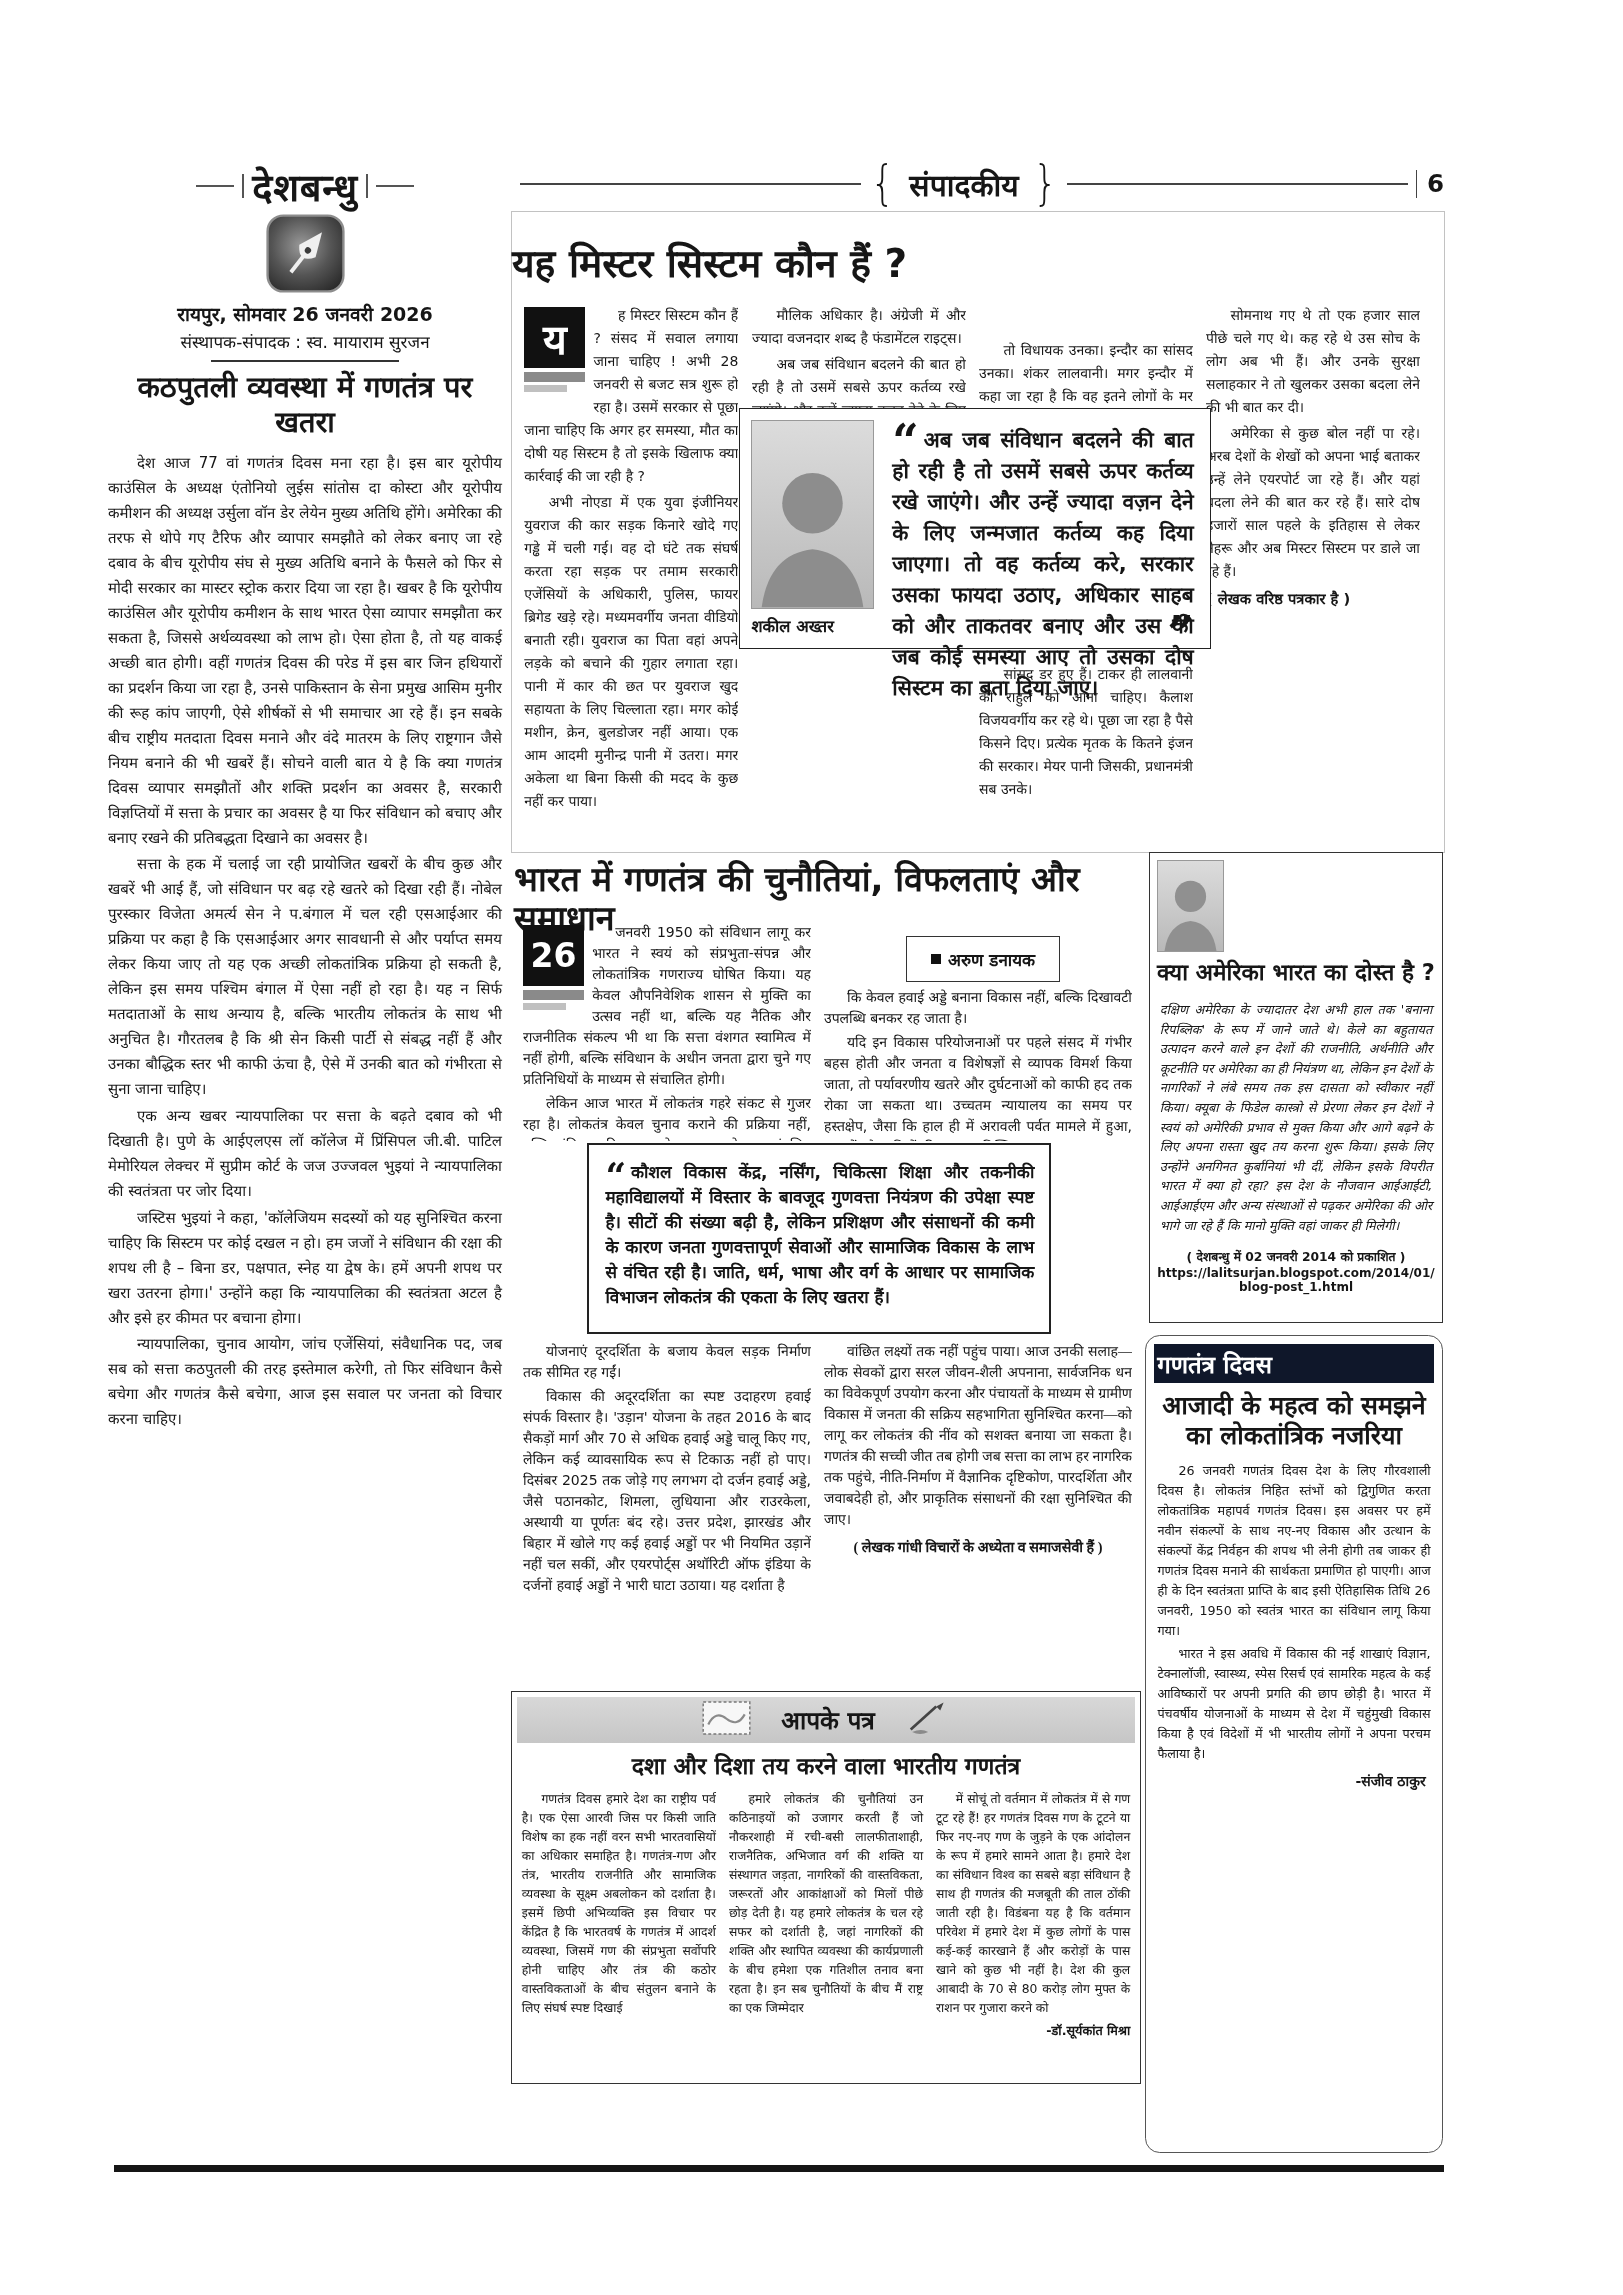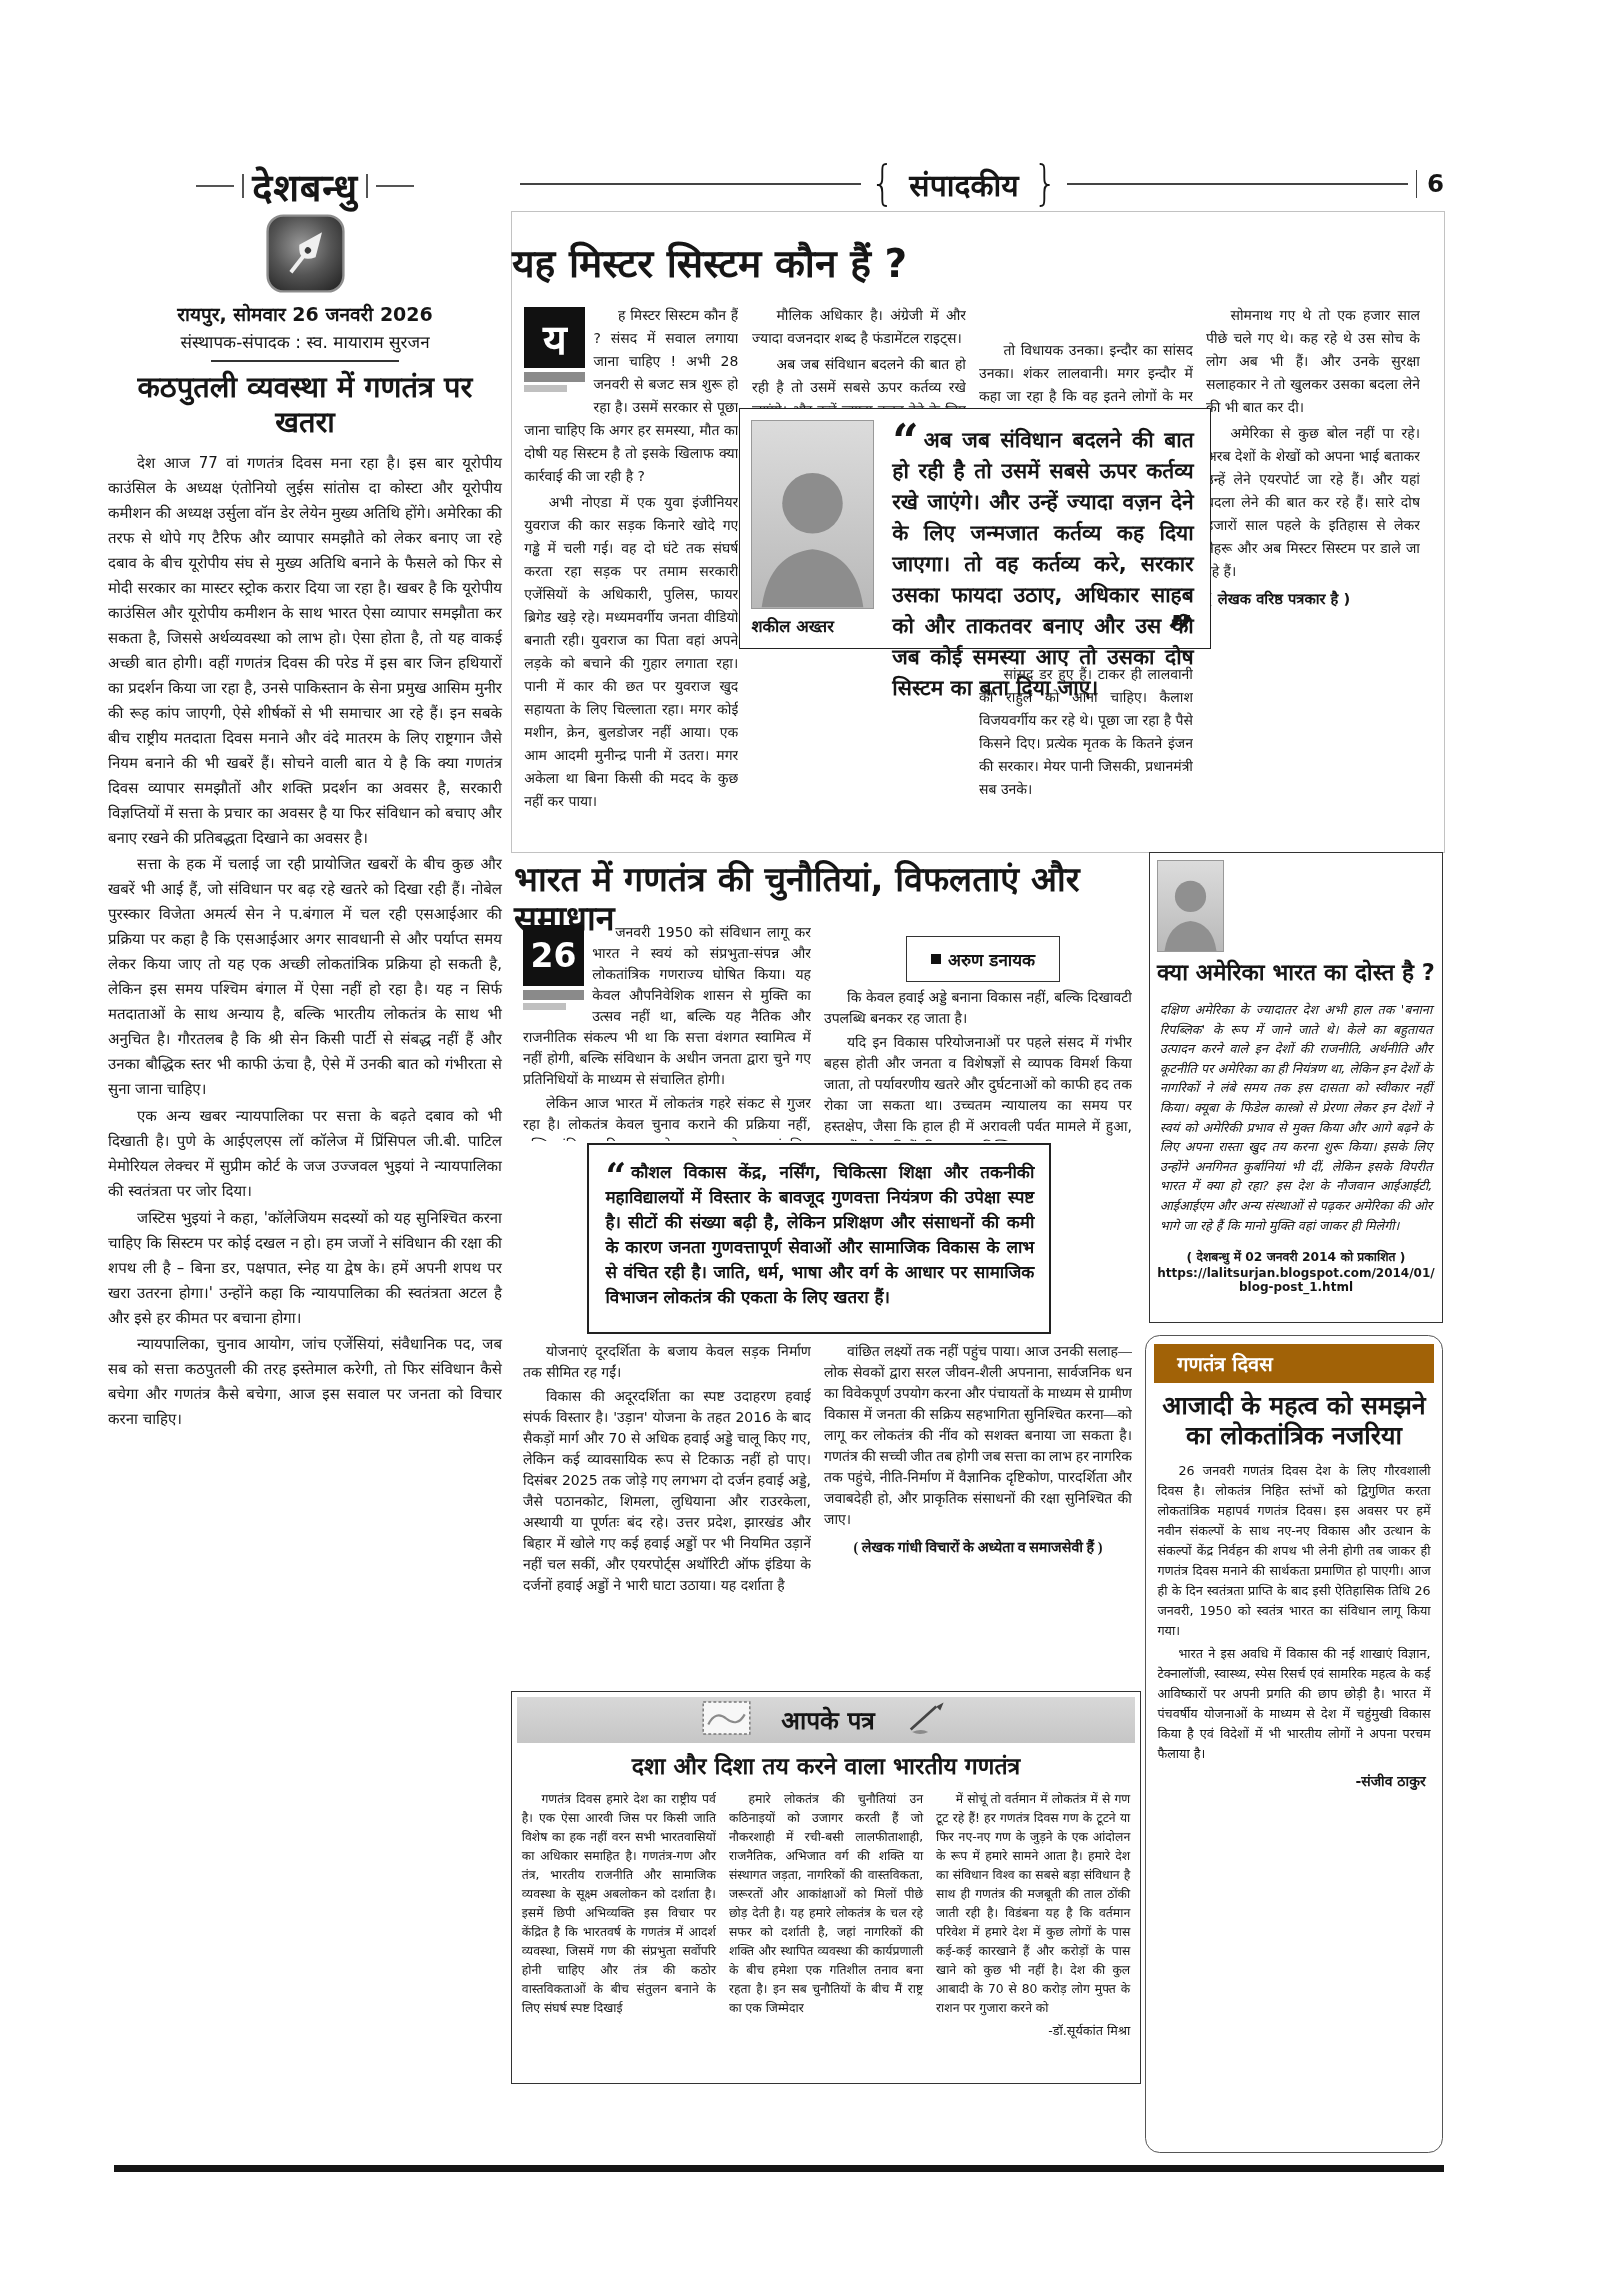--- a/index.html
+++ b/index.html
@@ -58,35 +58,35 @@
   .lalit-head{display:flex;margin:6.5px 6.5px 4.9px;gap:4.9px;height:92px;}
   .lalit-photo{width:65px;flex:0 0 65px;}
   .lalit-kicker{flex:1;background:#0d0d0d;color:#fff;display:flex;flex-direction:column;align-items:center;justify-content:center;
                 font-size:25px;font-weight:bold;line-height:1.15;}
   .lalit-title{text-align:center;font-size:22.5px;font-weight:bold;margin:3.3px 6.5px 6.5px;}
   .lalit-body{margin:0 9.8px;font-size:12.7px;line-height:19.6px;font-style:italic;text-align:justify;}
   .lalit-note{margin:8.2px 9.8px 1.6px;font-size:12.3px;font-weight:bold;text-align:center;}
   .lalit-url{margin:0 4.9px;font-size:12px;font-weight:bold;text-align:center;word-break:break-all;}
   
   .repbox{left:1145px;top:1335px;width:298px;height:818px;border:1.6px solid #555;border-radius:14.7px;background:#fff;box-sizing:border-box;}
-  .repband{margin:8.2px 8.2px 4.9px;height:39px;background:#a16207;color:#fff;display:flex;align-items:center;
-           font-size:20px;font-weight:bold;padding-left:23px;}
+  .repband{margin:8.2px 8.2px 4.9px;height:39px;background:#0f172a;color:#fff;display:flex;align-items:center;
+           font-size:24px;font-weight:bold;padding-left:3px;}
   .rephead{text-align:center;font-size:25px;font-weight:bold;line-height:1.2;margin:8.2px 8.2px 9.8px;}
   .repbody{margin:0 11.4px;}
   .repbody p{margin:0 0 3.3px;font-size:12.7px;line-height:20px;text-align:justify;text-indent:21px;}
   .repsign{text-align:right;font-weight:bold;font-size:14px;margin:6.5px 16.4px 0;}
   
   .letters{left:511px;top:1691px;width:630px;height:393px;border:1.6px solid #333;background:#fff;box-sizing:border-box;}
   .letters-band{margin:4.9px;height:46px;background:linear-gradient(#d8d8d8,#c6c6c6);display:flex;align-items:center;justify-content:center;gap:29px;}
   .letters-title{font-size:24.5px;font-weight:bold;}
   .letters-head{text-align:center;font-size:23px;font-weight:bold;margin:6.5px 8.2px 8.2px;}
   .letters-cols{display:flex;gap:13px;margin:0 9.8px;}
   .letters-cols .lcol{flex:1;}
   .letters-cols p{margin:0 0 3.3px;font-size:12.3px;line-height:19px;text-align:justify;text-indent:19.6px;}
-  .letters-sign{text-align:right;font-weight:normal;font-size:12.7px;margin-top:3.3px;}
+  .letters-sign{text-align:right;font-weight:bold;font-size:12.7px;margin-top:3.3px;}
   .bottomrule{left:114px;top:2165px;width:1330px;height:6.5px;background:#151515;}
 </style>
 </head>
 <body>
 
 <div class="page">
 
   <div class="abs masthead">
     <div class="rule"></div>
     <div class="tick"></div>

